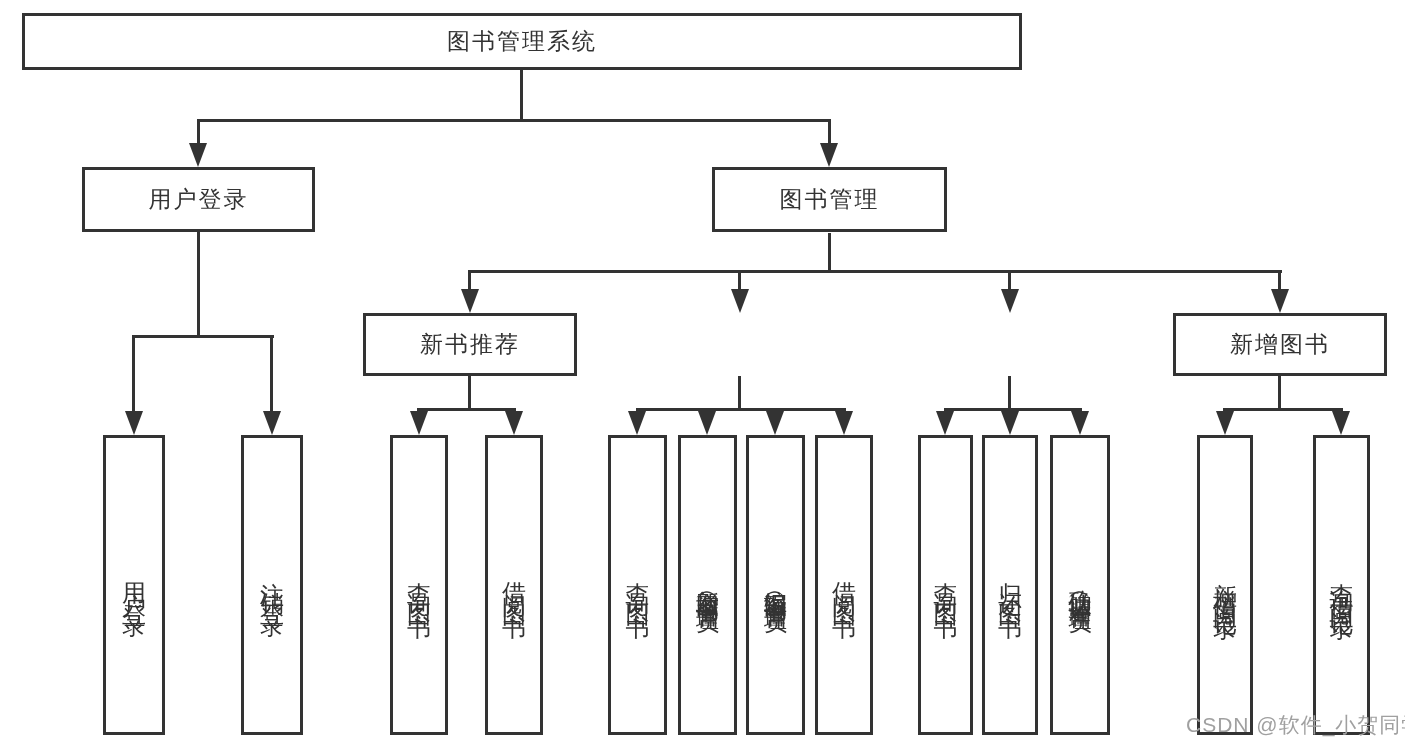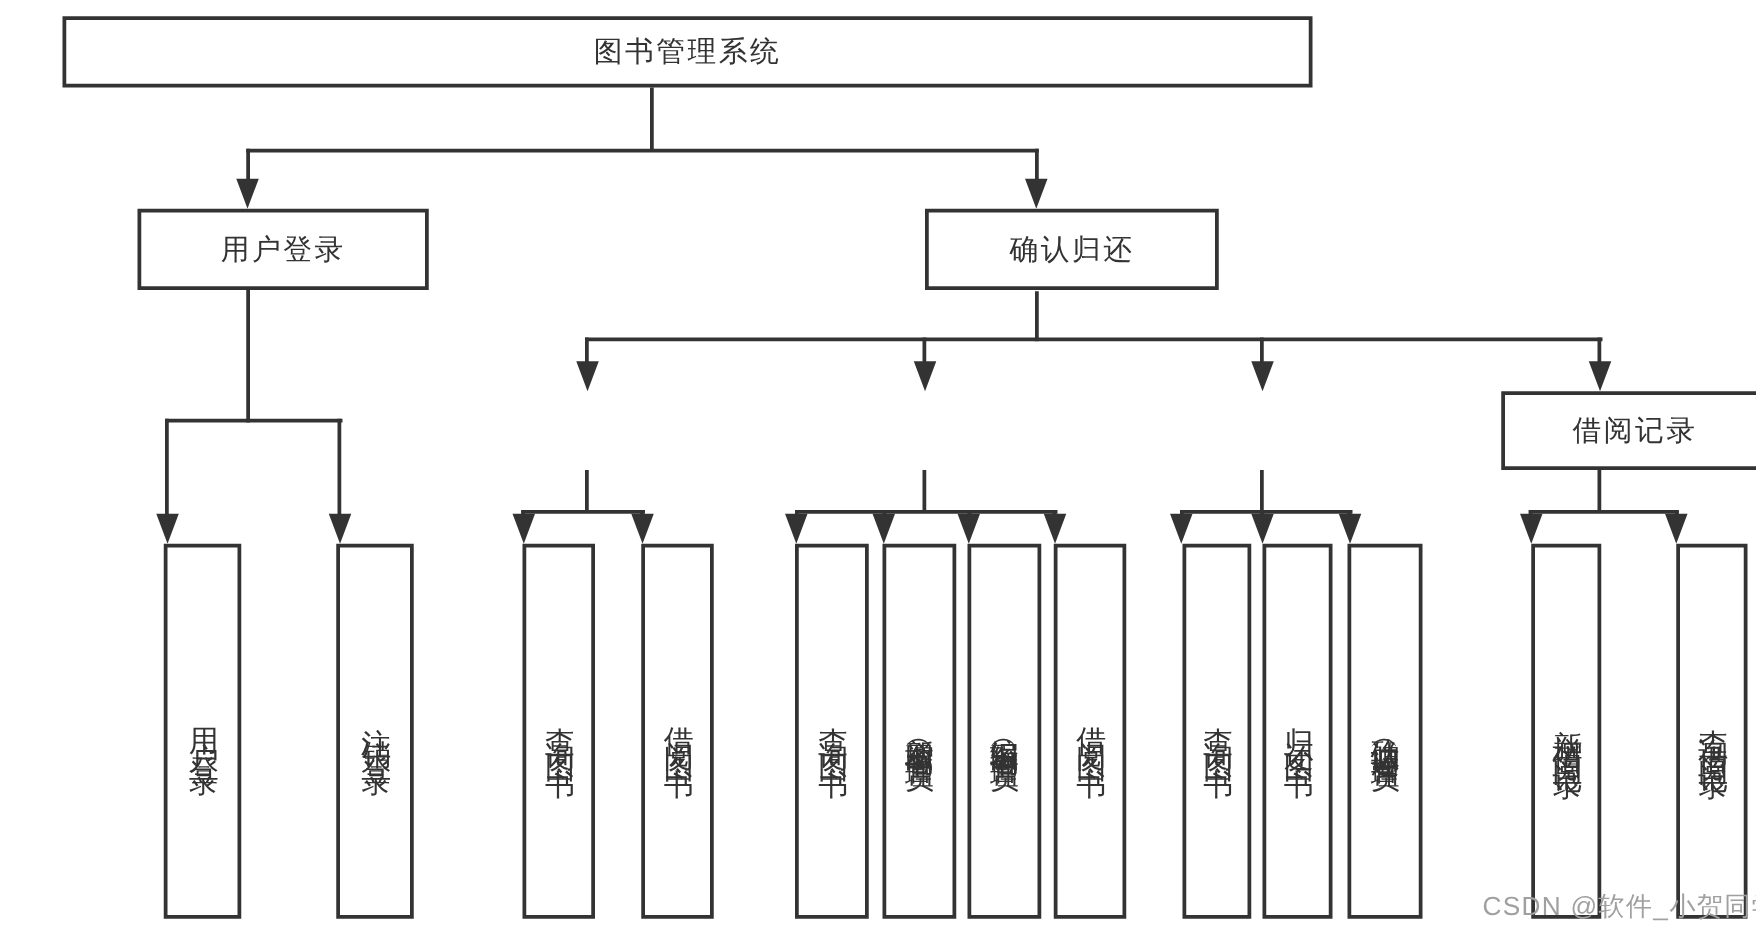--- a/index.html
+++ b/index.html
@@ -7,21 +7,20 @@
     position:relative; width:1405px; height:747px;
     background:var(--bg,#ffffff);
     font-family:"Liberation Sans", sans-serif;
     overflow:hidden;
   }
   .box {
     position:absolute; box-sizing:border-box;
     background:#ffffff; border:3px solid var(--line,#333333);
     display:flex; align-items:center; justify-content:center;
     color:var(--text,#333333);
-    margin-left:28px;
   }
   .hlabel { font-size:23px; letter-spacing:2px; white-space:nowrap; }
   .vlabel {
     writing-mode:vertical-rl; text-orientation:mixed;
     font-size:24px; line-height:1; white-space:nowrap;
   }
   .v4 { letter-spacing:11px; }
   .v6 { letter-spacing:7px; }
   .v9 { font-size:23px; letter-spacing:3px; }
   .hline { position:absolute; height:3px; background:var(--line,#333333); }
@@ -50,43 +49,46 @@
   <div class="hline" style="left:197px;top:119px;width:634px"></div>
   <div class="vline" style="left:197px;top:119px;height:27px"></div>
   <div class="arrow" style="left:189px;top:143px"></div>
   <div class="vline" style="left:828px;top:119px;height:27px"></div>
   <div class="arrow" style="left:820px;top:143px"></div>
 
   <div class="box" style="left:82px;top:167px;width:233px;height:65px">
     <span class="hlabel">用户登录</span>
   </div>
   <div class="box" style="left:712px;top:167px;width:235px;height:65px">
-    <span class="hlabel">确认归还</span>
+    <span class="hlabel">图书管理</span>
   </div>
 
   <div class="vline" style="left:197px;top:232px;height:106px"></div>
   <div class="hline" style="left:132px;top:335px;width:142px"></div>
   <div class="vline" style="left:132px;top:335px;height:78px"></div>
   <div class="arrow" style="left:125px;top:411px"></div>
   <div class="vline" style="left:270px;top:335px;height:78px"></div>
   <div class="arrow" style="left:263px;top:411px"></div>
 
   <div class="vline" style="left:828px;top:233px;height:40px"></div>
   <div class="hline" style="left:468px;top:270px;width:814px"></div>
   <div class="vline" style="left:468px;top:270px;height:21px"></div>
   <div class="arrow" style="left:461px;top:289px"></div>
   <div class="vline" style="left:738px;top:270px;height:21px"></div>
   <div class="arrow" style="left:731px;top:289px"></div>
   <div class="vline" style="left:1008px;top:270px;height:21px"></div>
   <div class="arrow" style="left:1001px;top:289px"></div>
   <div class="vline" style="left:1278px;top:270px;height:21px"></div>
   <div class="arrow" style="left:1271px;top:289px"></div>
 
+  <div class="box" style="left:363px;top:313px;width:214px;height:63px">
+    <span class="hlabel">新书推荐</span>
+  </div>
   <div class="box" style="left:1173px;top:313px;width:214px;height:63px">
-    <span class="hlabel">借阅记录</span>
+    <span class="hlabel">新增图书</span>
   </div>
 
   <div class="vline" style="left:468px;top:376px;height:34px"></div>
   <div class="hline" style="left:417px;top:408px;width:99px"></div>
   <div class="vline" style="left:417px;top:408px;height:10px"></div>
   <div class="arrow" style="left:410px;top:411px"></div>
   <div class="vline" style="left:512px;top:408px;height:10px"></div>
   <div class="arrow" style="left:505px;top:411px"></div>
 
   <div class="vline" style="left:738px;top:376px;height:34px"></div>

